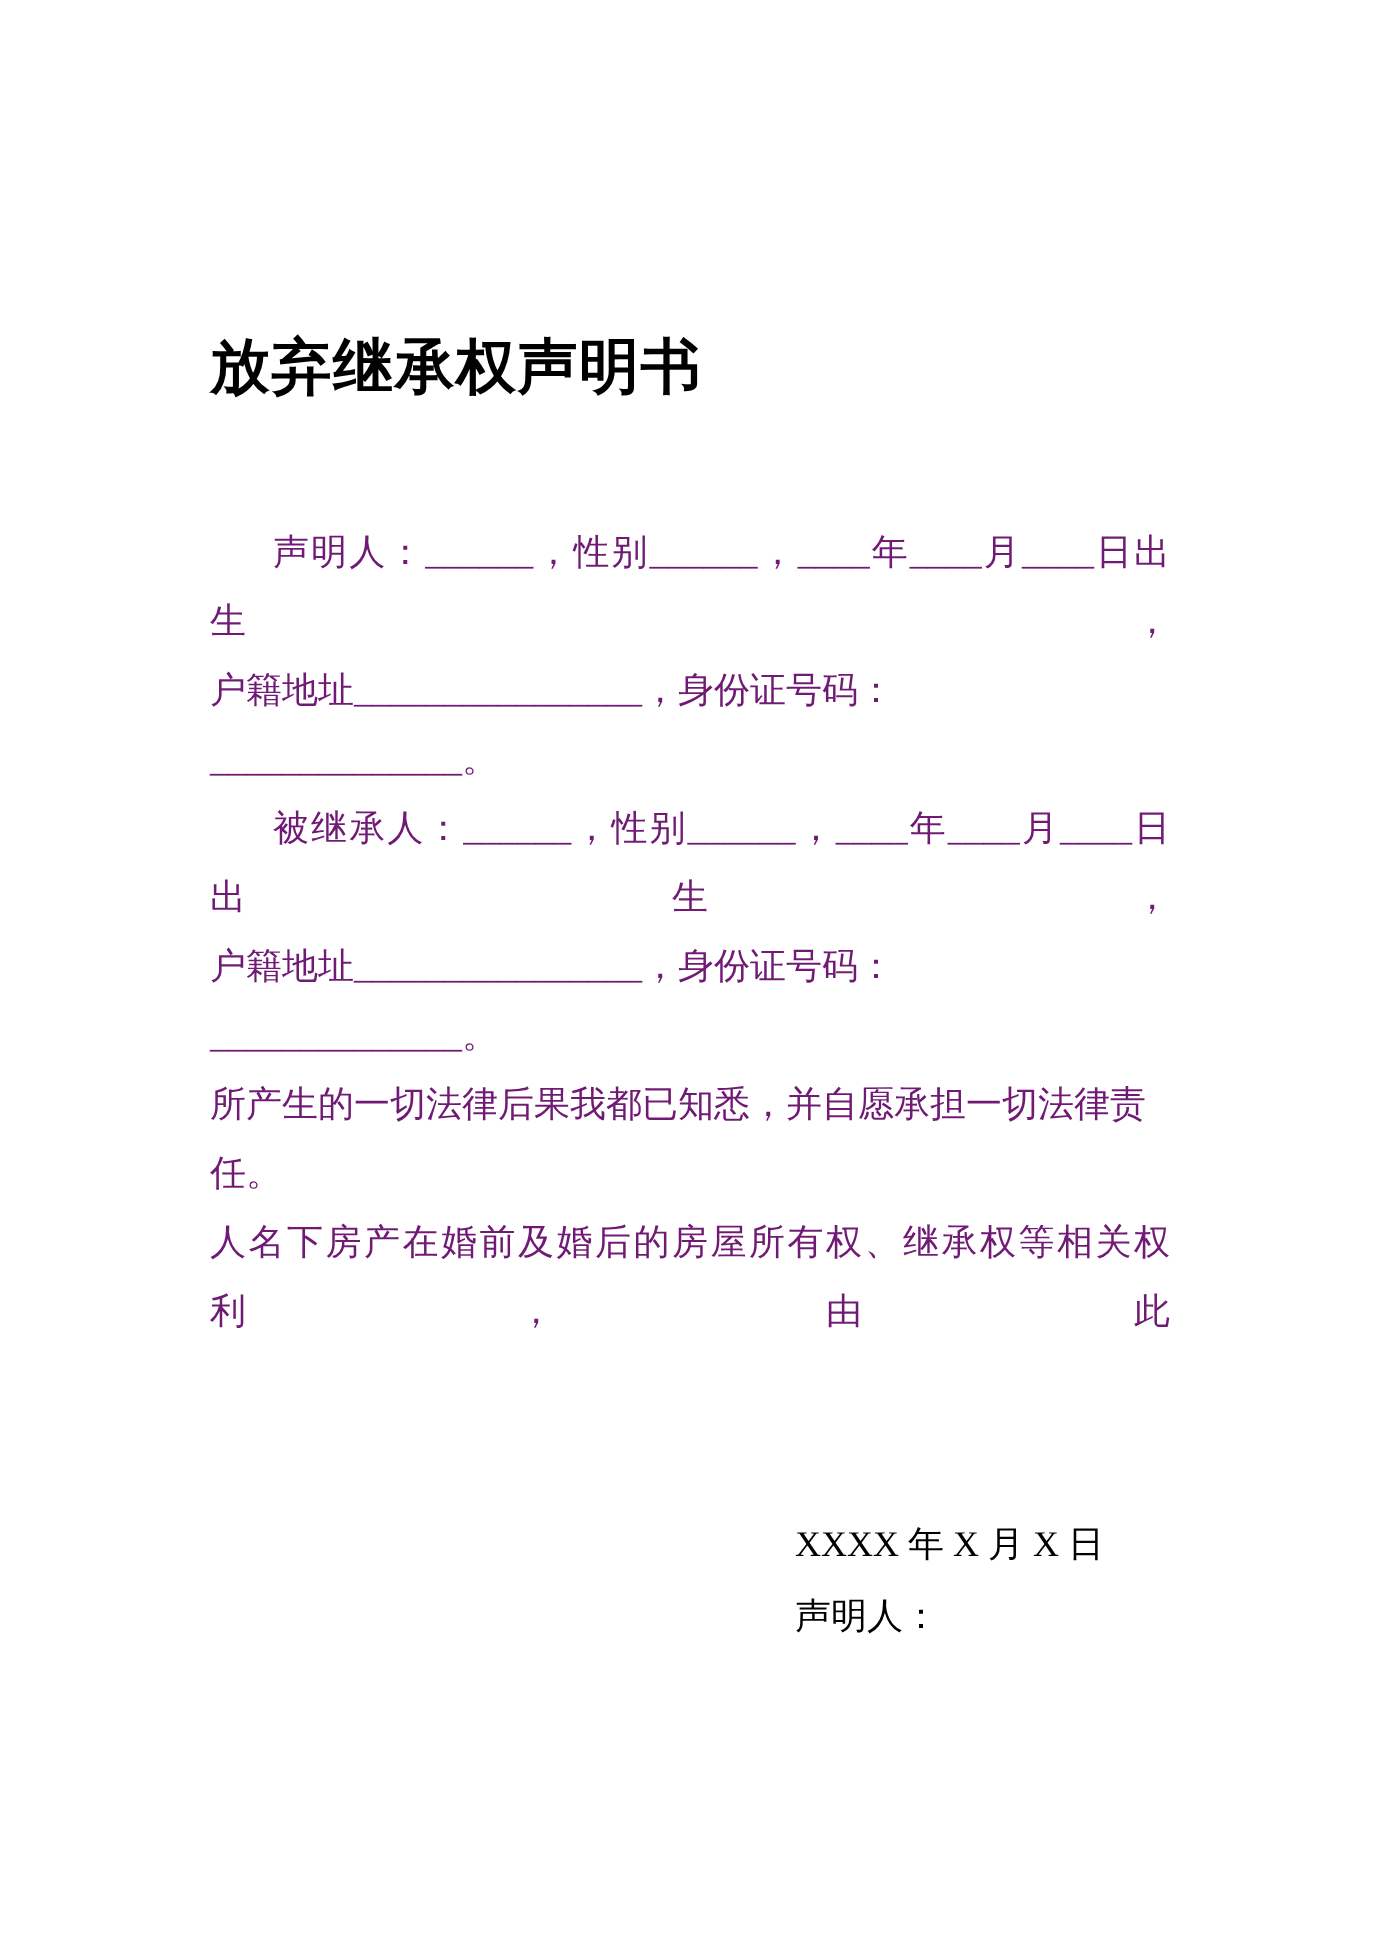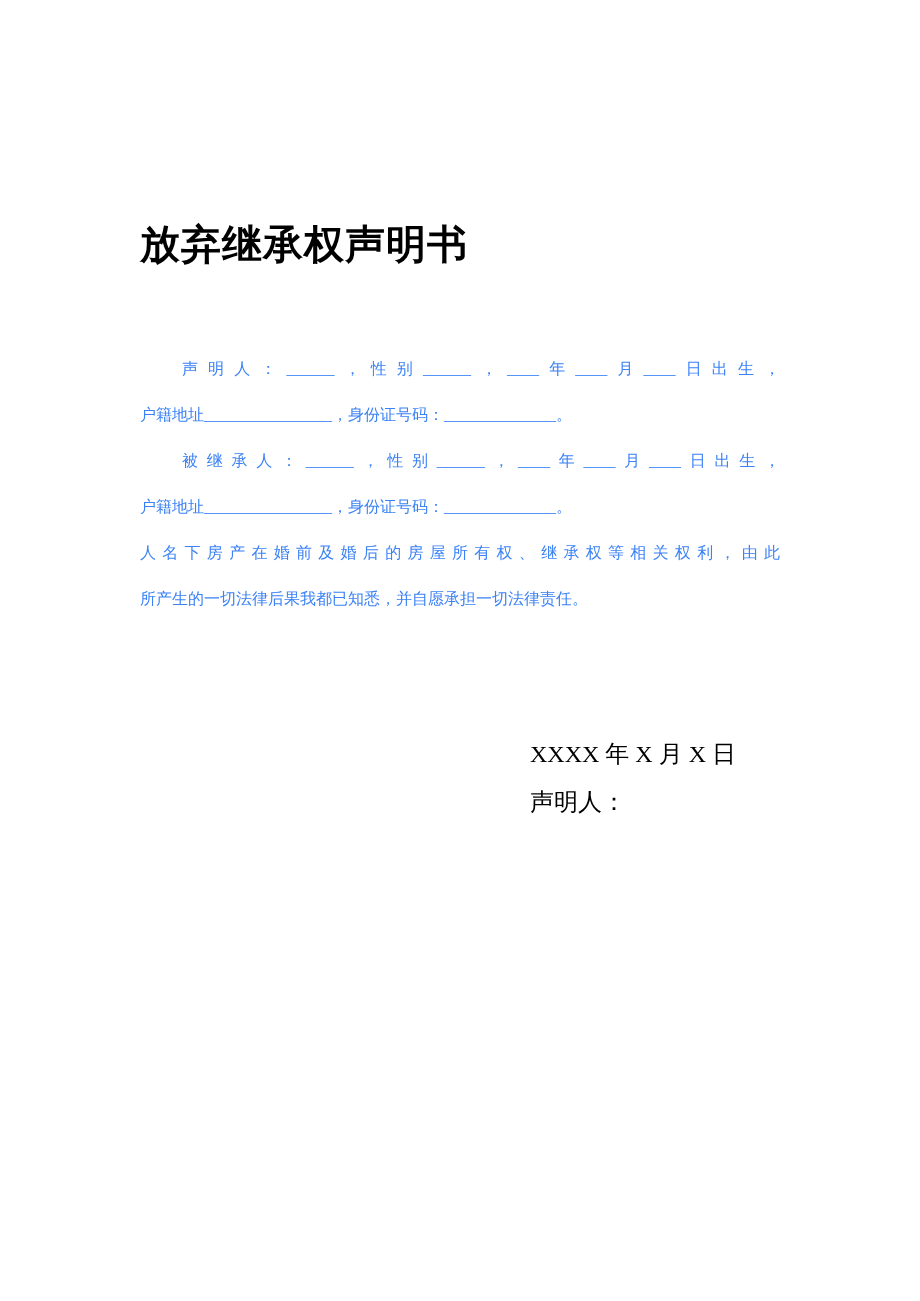--- a/index.html
+++ b/index.html
@@ -26,22 +26,22 @@
     font-size: 40px;
     line-height: 52px;
     font-weight: bold;
     text-align: left;
     letter-spacing: 1px;
     color: #000000;
     font-family: "Liberation Serif", "DejaVu Serif", serif;
   }
   .doc-body {
     margin-top: 75px;
-    font-size: 16px;
-    color: #3b82f6;
+    font-size: 24px;
+    color: #701a75;
   }
   .line {
     margin: 0;
     padding: 0;
     line-height: 46px;
     white-space: normal;
   }
   .justify {
     text-align: justify;
     text-align-last: justify;
@@ -68,22 +68,22 @@
     <h1 class="doc-title">放弃继承权声明书</h1>
 
     <div class="doc-body">
 
       <p class="line justify indent">声明人：______，性别______，____年____月____日出生，</p>
       <p class="line">户籍地址________________，身份证号码：______________。</p>
 
       <p class="line justify indent">被继承人：______，性别______，____年____月____日出生，</p>
       <p class="line">户籍地址________________，身份证号码：______________。</p>
 
+      <p class="line">所产生的一切法律后果我都已知悉，并自愿承担一切法律责任。</p>
       <p class="line justify">人名下房产在婚前及婚后的房屋所有权、继承权等相关权利，由此</p>
-      <p class="line">所产生的一切法律后果我都已知悉，并自愿承担一切法律责任。</p>
     </div>
 
     <div class="signature-block">
       <p class="sig-line">XXXX 年 X 月 X 日</p>
       <p class="sig-line">声明人：</p>
     </div>
 
   </div>
 </div>
 

